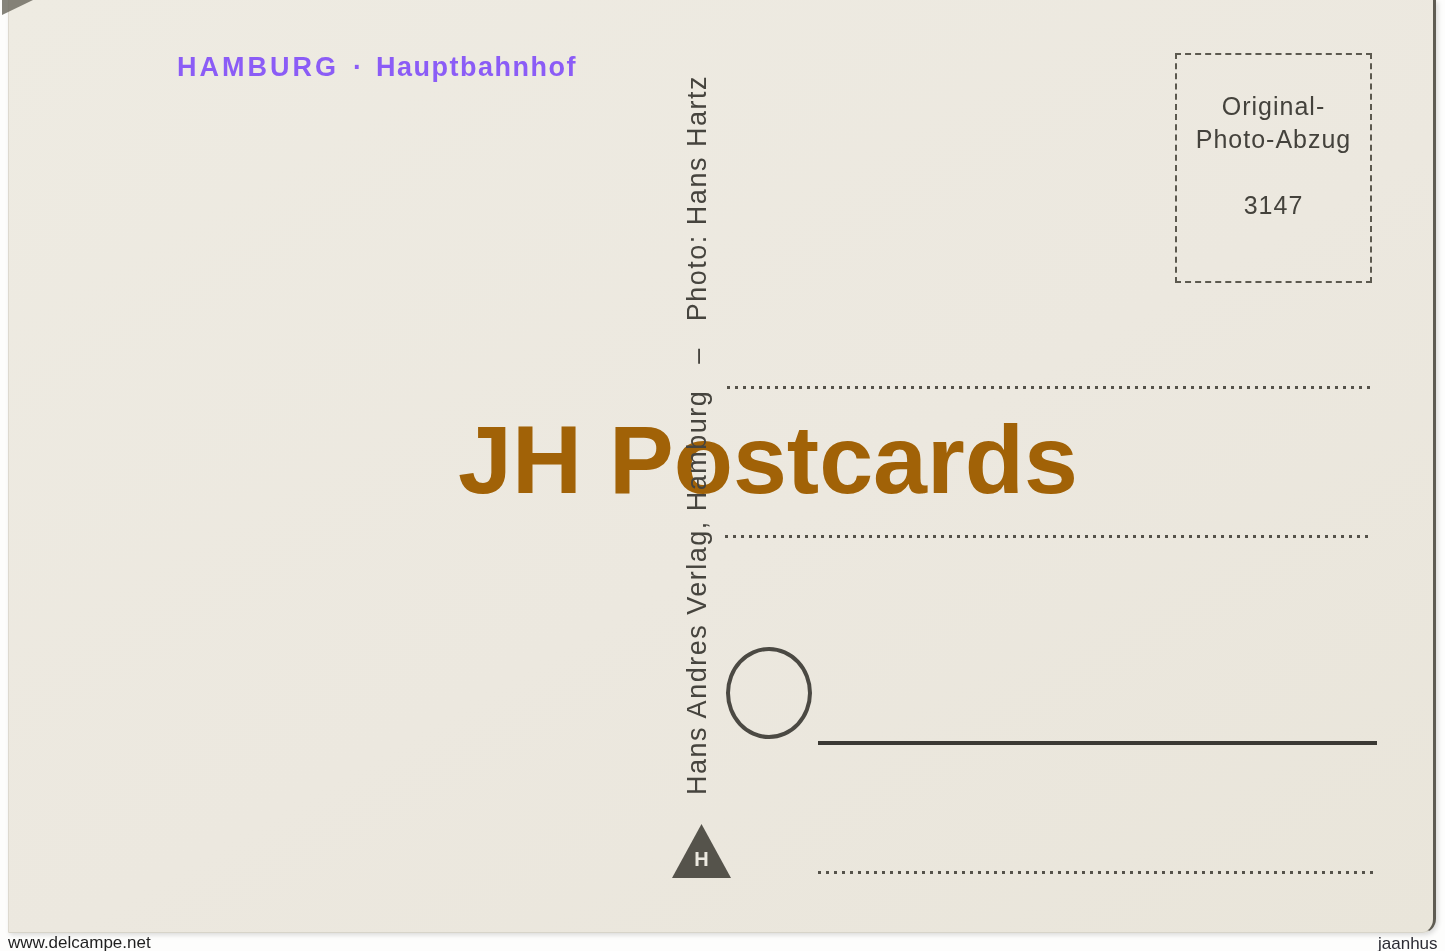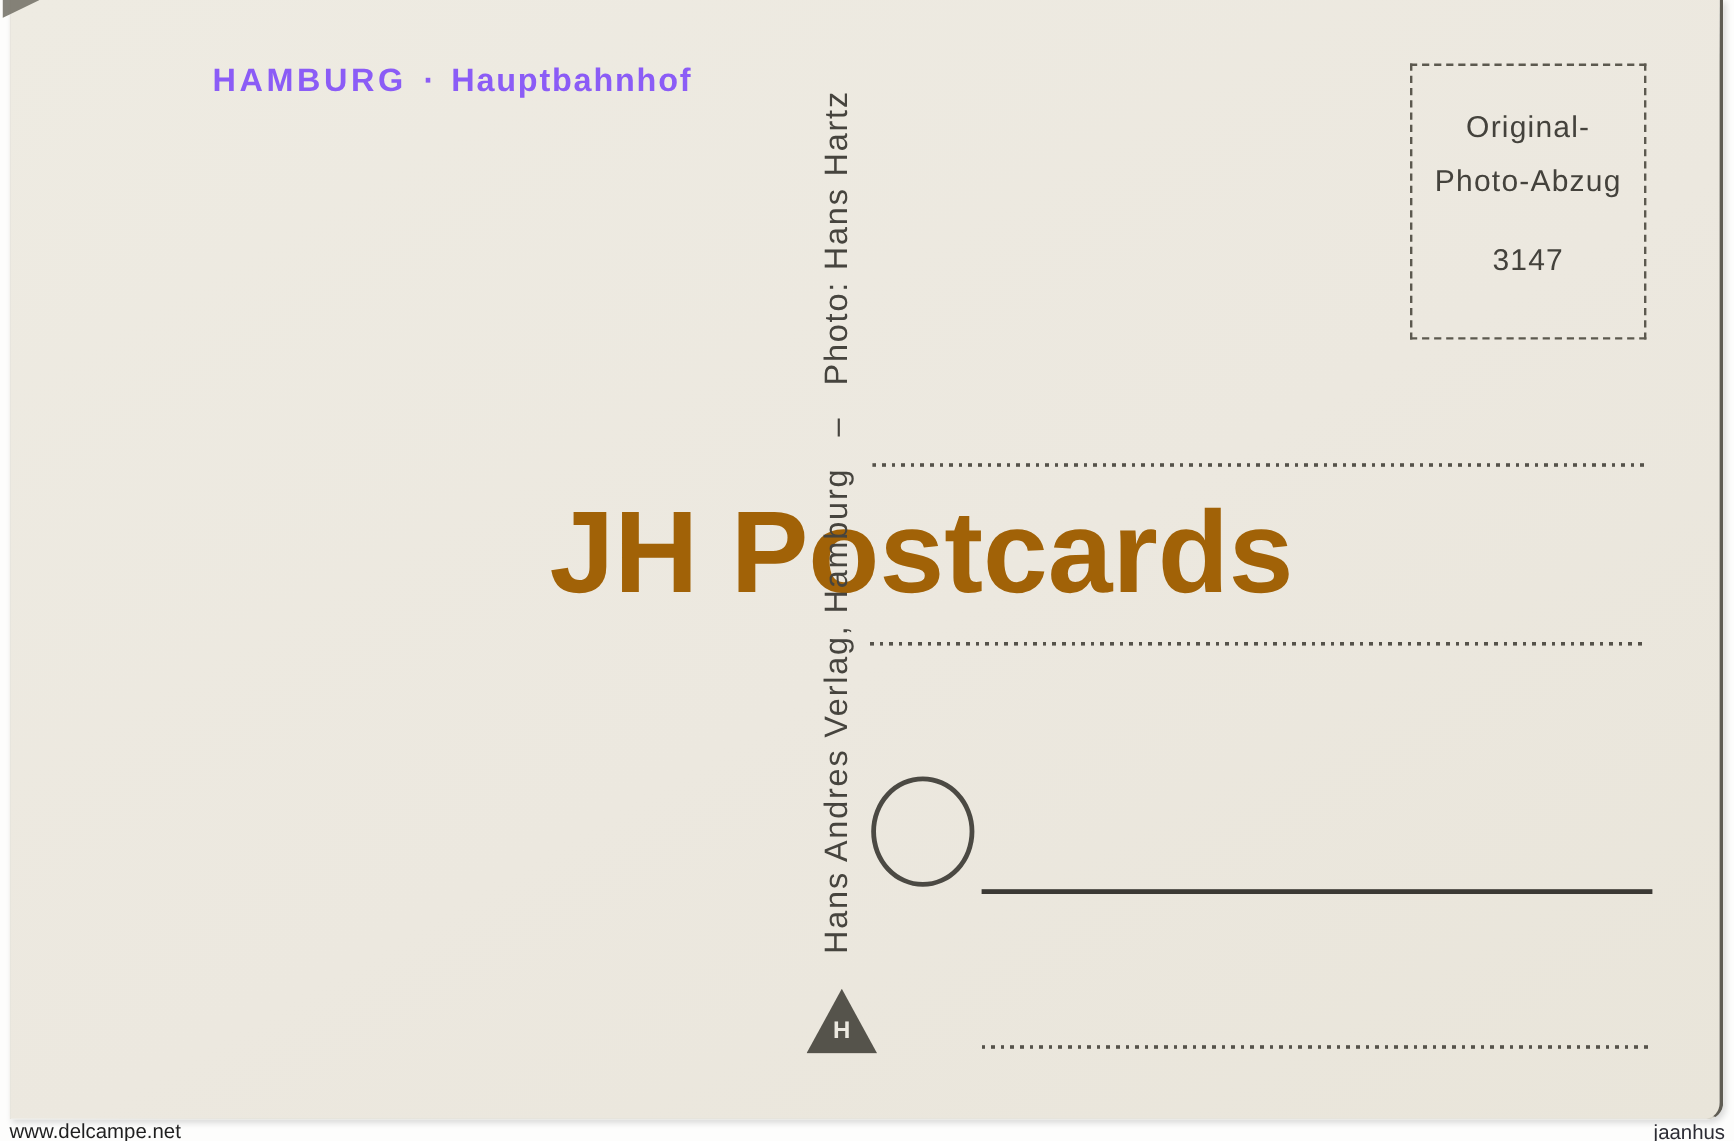--- a/index.html
+++ b/index.html
@@ -33,21 +33,21 @@
   .title .sep  { margin:0 14px; font-weight:bold; }
   .title .subject { letter-spacing:1.5px; font-weight:600; }
   
   .stamp-box {
     position:absolute; left:1175px; top:53px; width:197px; height:230px;
     border:2px dashed #5c594f; box-sizing:border-box;
     display:flex; flex-direction:column; align-items:center; justify-content:center;
     padding-bottom:26px; z-index:4;
     color:#44423c; font-size:25px; text-align:center;
   }
-  .stamp-box .ln { line-height:33px; letter-spacing:1px;margin-top:12px; }
+  .stamp-box .ln { line-height:33px; letter-spacing:1px; }
   .stamp-box .num { margin-top:35px; letter-spacing:1px; }
   
   .imprint {
     position:absolute; left:697px; top:435px; z-index:4;
     transform:translate(-50%,-50%) rotate(-90deg);
     white-space:nowrap; display:inline-flex; align-items:baseline; gap:26px;
     color:#46443e; font-size:27px; letter-spacing:1.5px;
   }
   
   .watermark {

